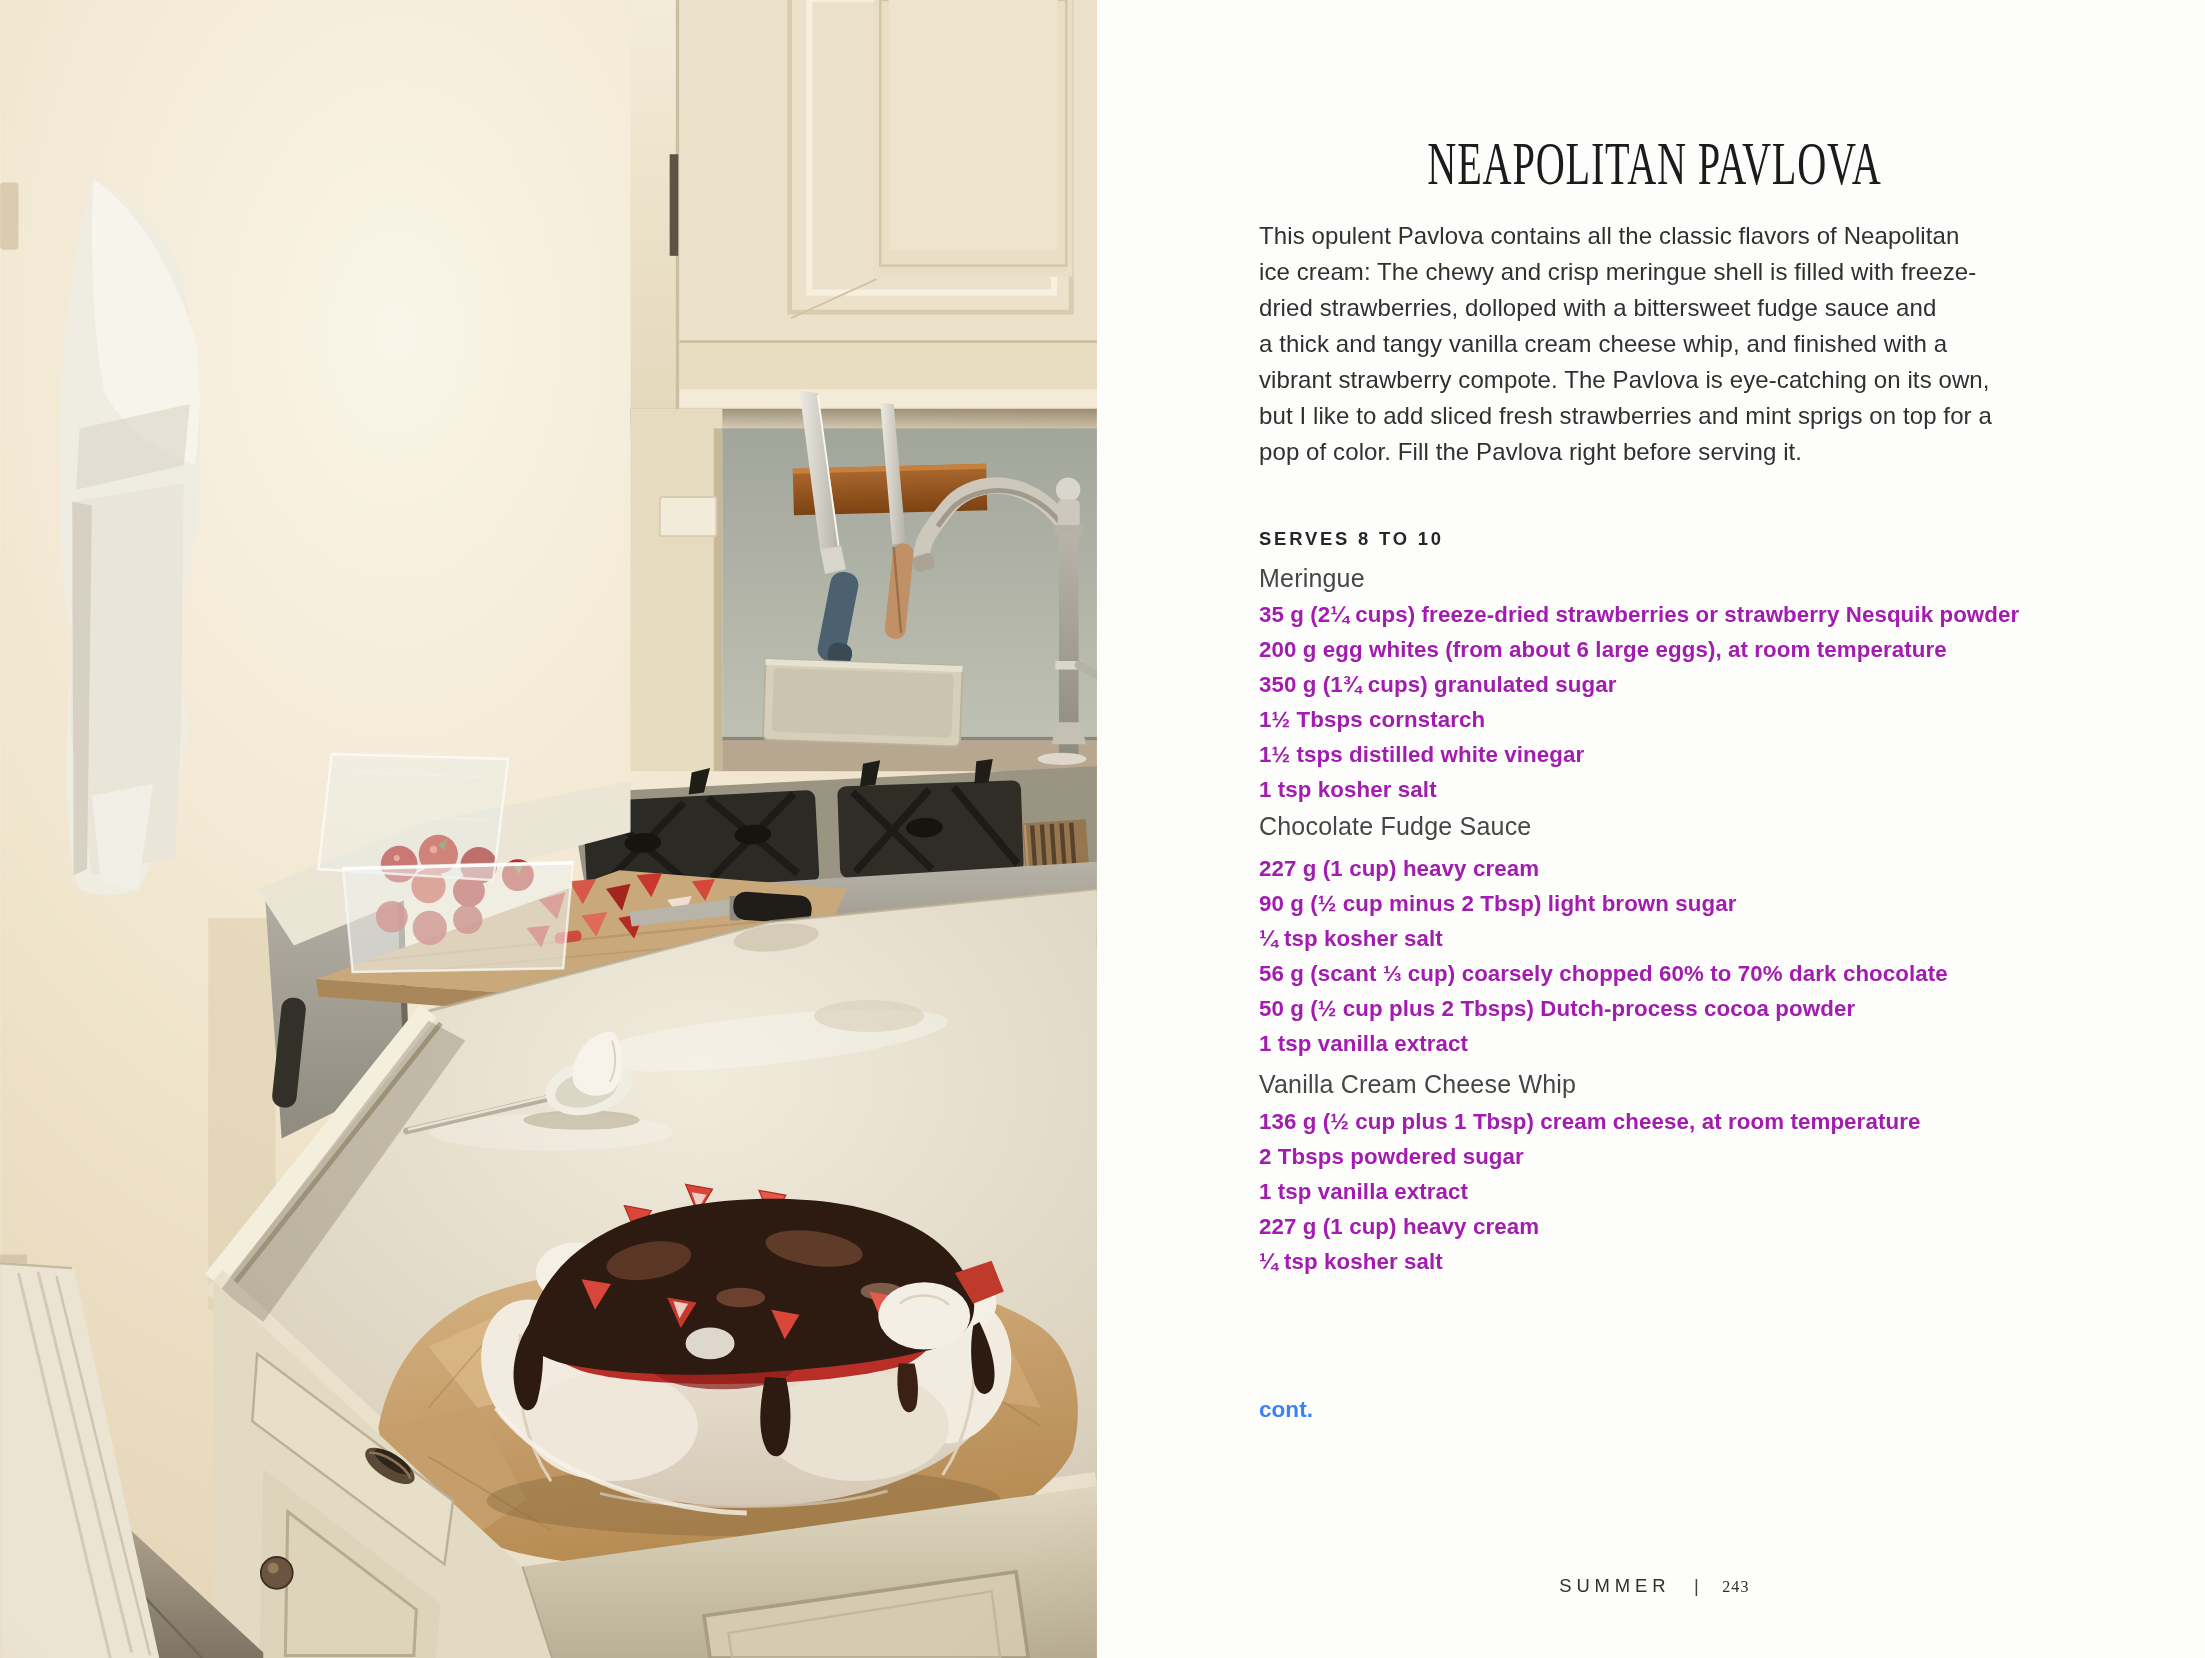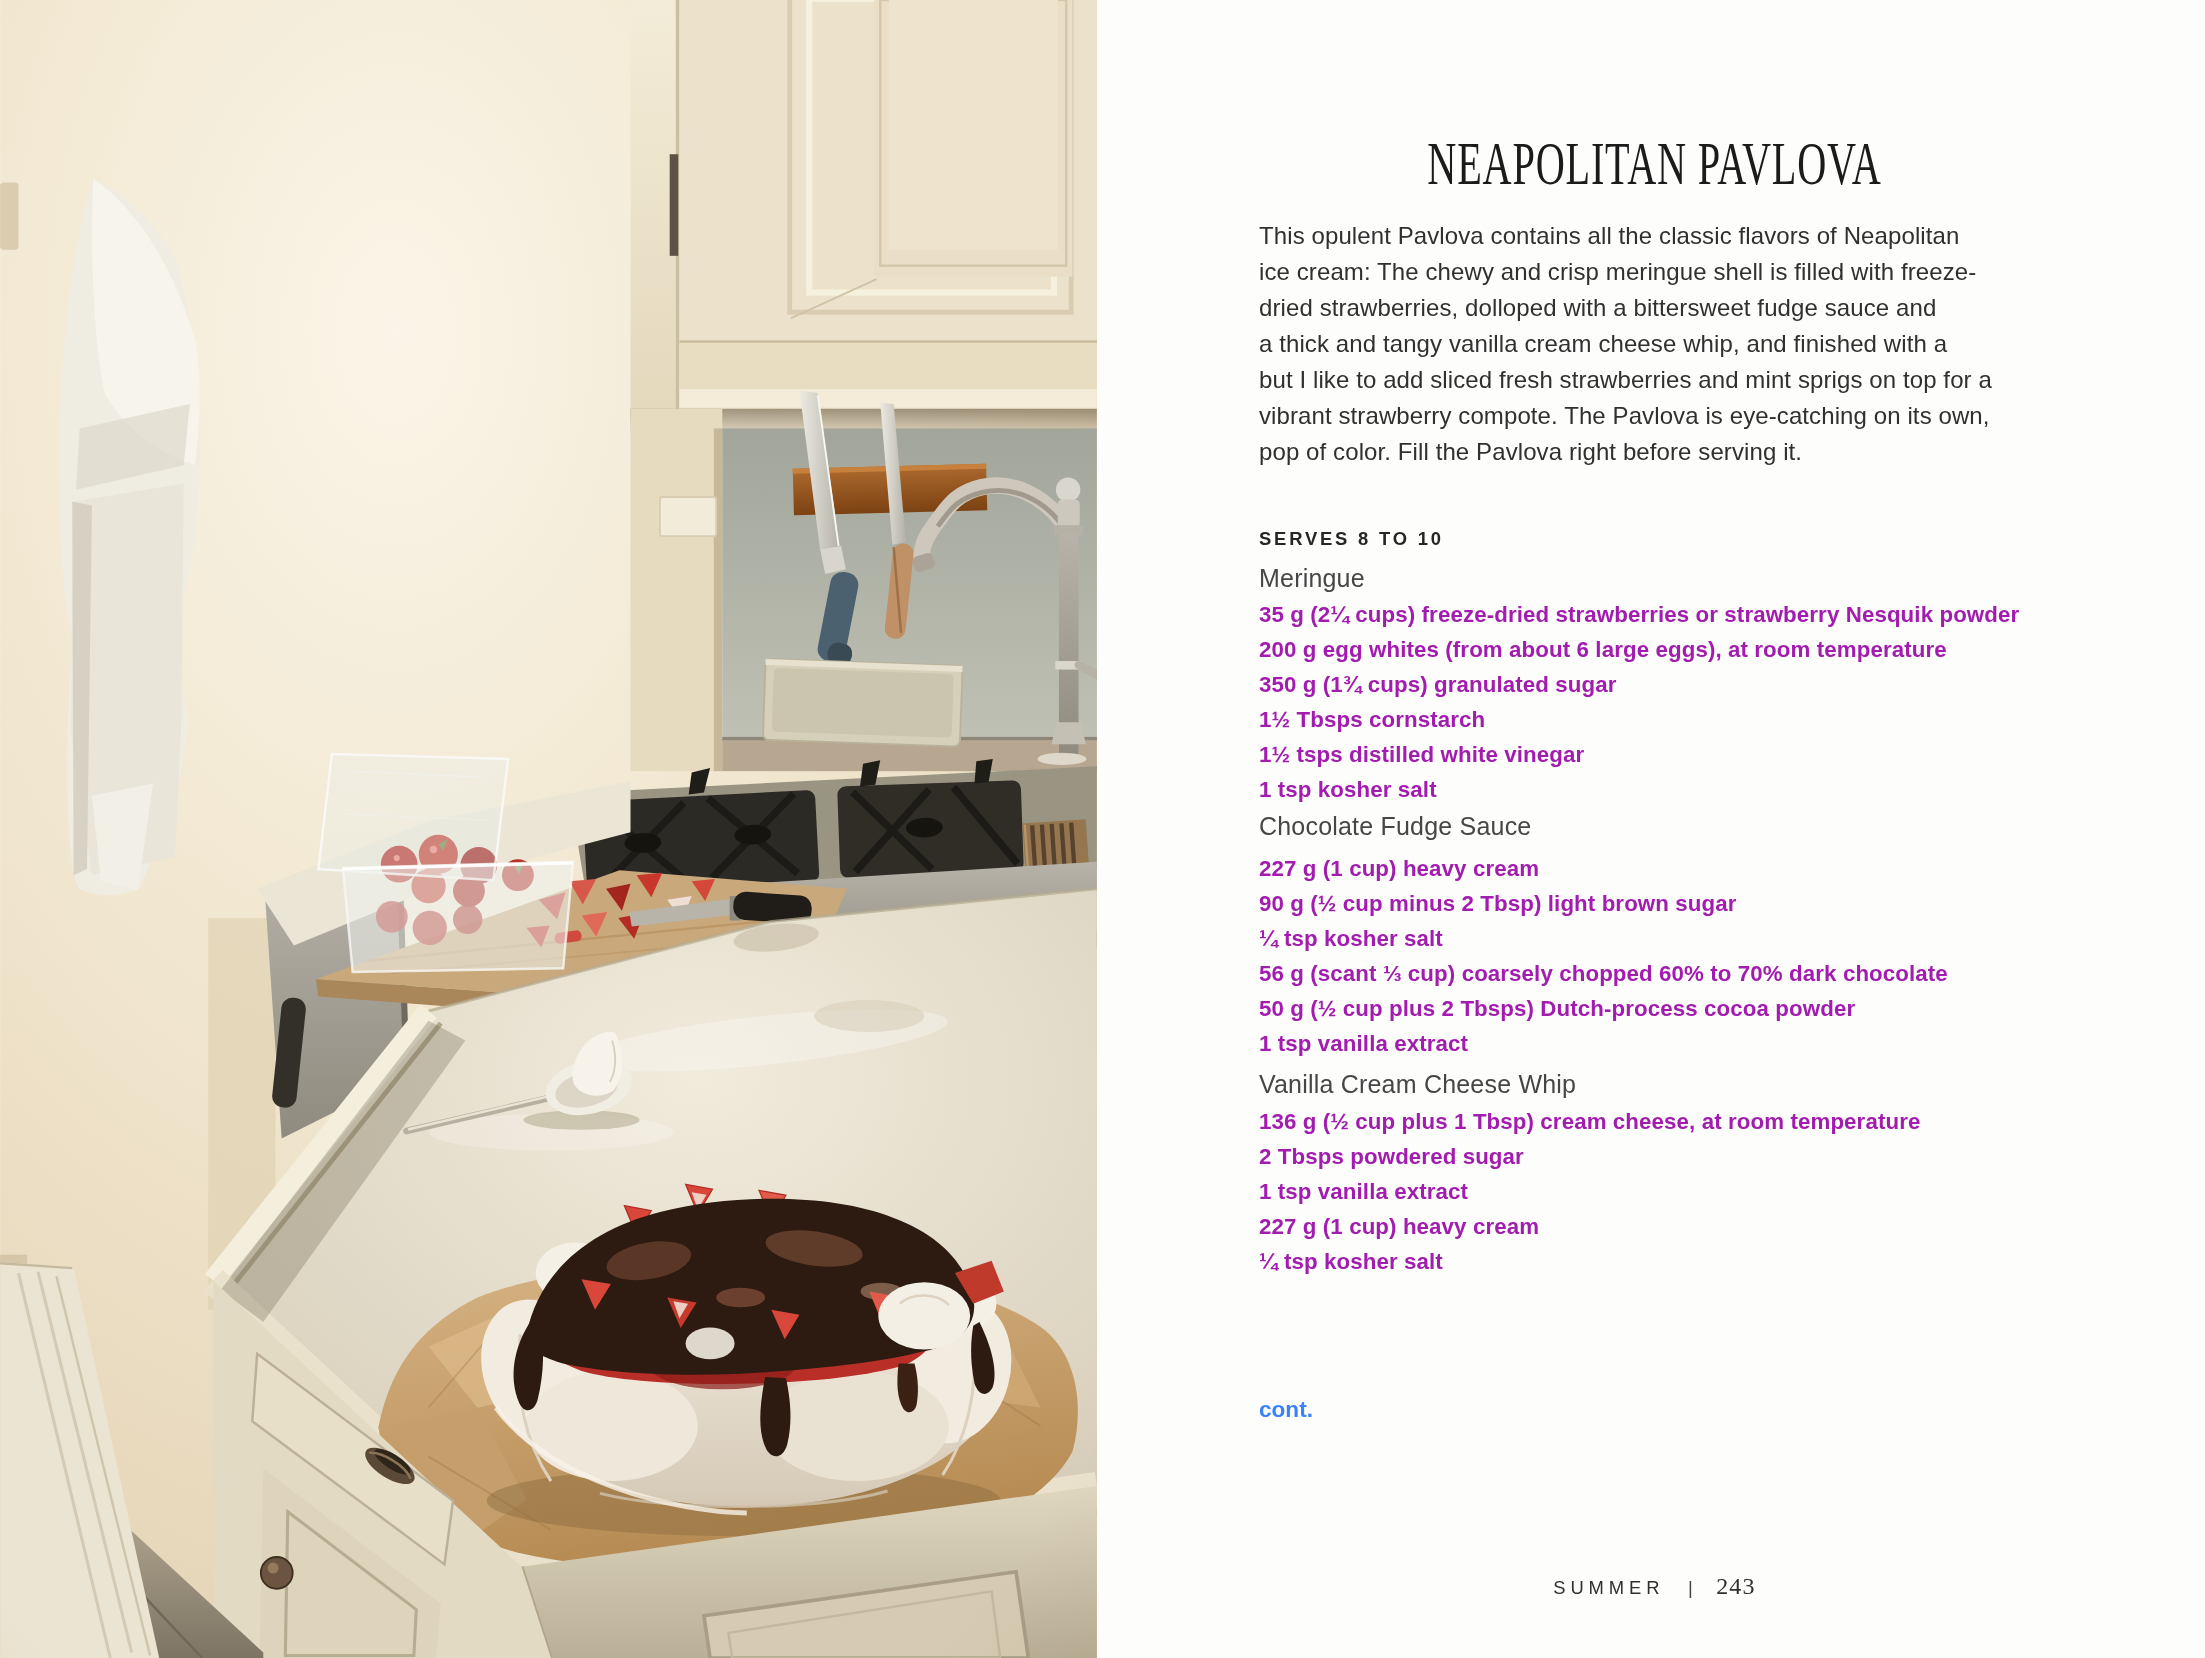--- a/index.html
+++ b/index.html
@@ -15,21 +15,21 @@
   .intro{top:218px;font-size:24px;line-height:36px;color:#303030;letter-spacing:0.1px;}
   .serves{top:530px;font-size:18.4px;line-height:18.4px;font-weight:700;letter-spacing:2.8px;color:#262626;}
   .sec-label{font-size:25px;line-height:25px;color:#464646;letter-spacing:0.2px;}
   .lbl-meringue{top:566px;} .lbl-choc{top:814px;} .lbl-whip{top:1072px;}
   .ing-list{font-size:22.3px;line-height:35px;font-weight:700;color:#a21caf;letter-spacing:0.1px;}
   .list-1{top:597px;} .list-2{top:851px;} .list-3{top:1104px;} .list-extra{top:1298px;}
   .cont{top:1399px;font-size:22.6px;line-height:22.6px;font-weight:700;color:#3b82f6;}
   .footer{top:1577px;text-align:center;font-size:18.4px;line-height:18.4px;color:#303030;}
   .footer .season{letter-spacing:4.9px;}
   .footer .divider{display:inline-block;margin:0 18.4px;color:#444;}
-  .footer .pagenum{font-family:"Liberation Serif","DejaVu Serif",serif;font-size:24px;letter-spacing:1.2px;}
+  .footer .pagenum{font-family:"Liberation Serif","DejaVu Serif",serif;font-size:16px;letter-spacing:1.2px;}
   .ing-list div{white-space:nowrap;}
   .intro div{white-space:nowrap;}
 </style>
 </head>
 <body>
 
 <div class="page">
 
   <div class="photo-page">
   <svg width="1097" height="1658" viewBox="0 0 1792 2709">
@@ -379,22 +379,22 @@
 
   <div class="text-page">
 
     <div class="block title">NEAPOLITAN PAVLOVA</div>
 
     <div class="block intro">
       <div>This opulent Pavlova contains all the classic flavors of Neapolitan</div>
       <div>ice cream: The chewy and crisp meringue shell is filled with freeze-</div>
       <div>dried strawberries, dolloped with a bittersweet fudge sauce and</div>
       <div>a thick and tangy vanilla cream cheese whip, and finished with a</div>
+      <div>vibrant strawberry compote. The Pavlova is eye-catching on its own,</div>
       <div>but I like to add sliced fresh strawberries and mint sprigs on top for a</div>
-      <div>vibrant strawberry compote. The Pavlova is eye-catching on its own,</div>
       <div>pop of color. Fill the Pavlova right before serving it.</div>
     </div>
 
     <div class="block serves">SERVES 8 TO 10</div>
 
     <div class="block sec-label lbl-meringue">Meringue</div>
     <div class="block ing-list list-1">
       <div>35 g (2¼ cups) freeze-dried strawberries or strawberry Nesquik powder</div>
       <div>200 g egg whites (from about 6 large eggs), at room temperature</div>
       <div>350 g (1¾ cups) granulated sugar</div>

